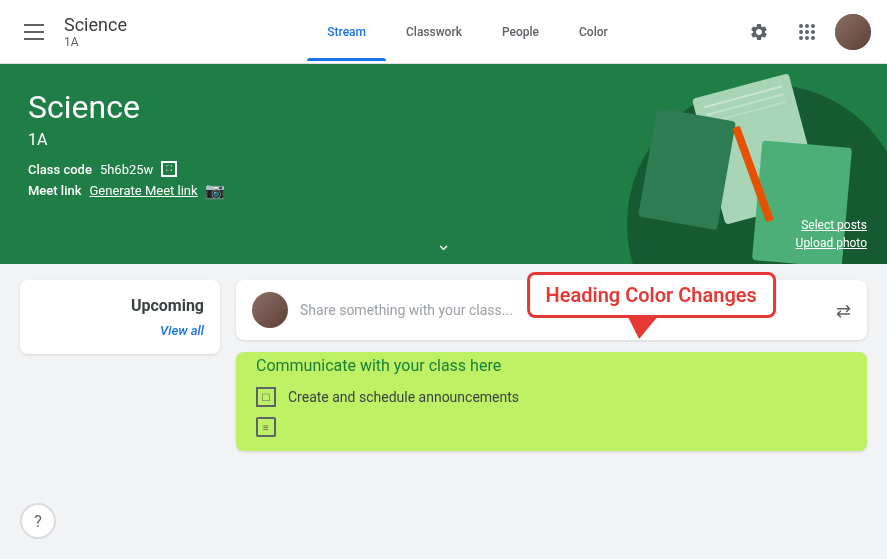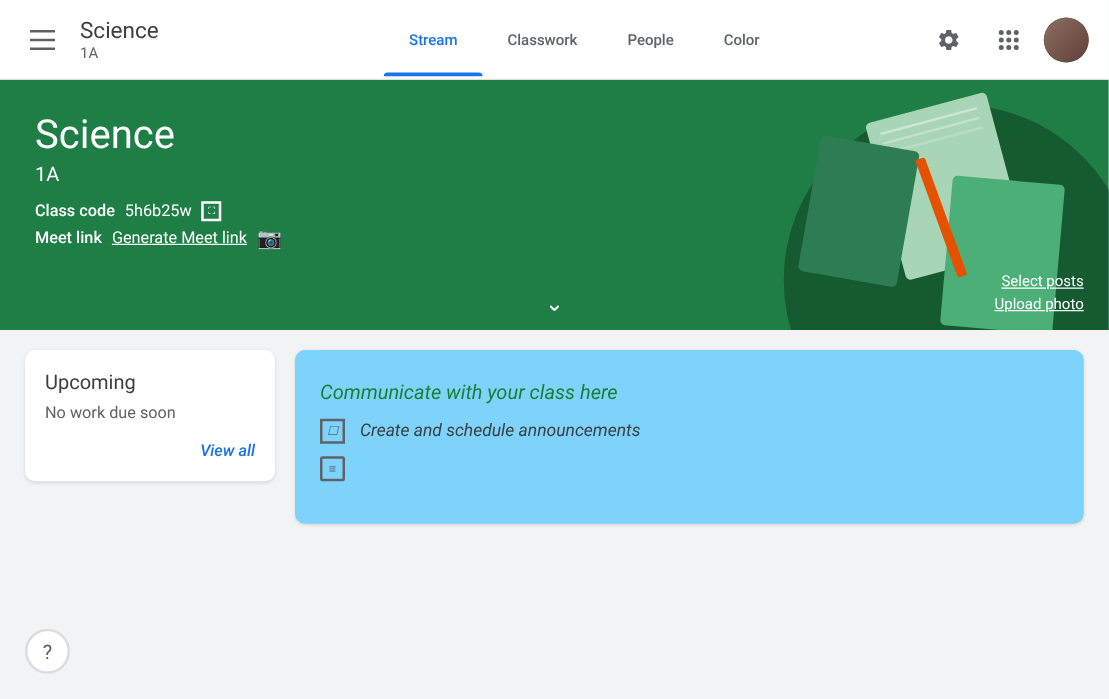--- a/index.html
+++ b/index.html
@@ -269,23 +269,24 @@
       flex-shrink: 0;
     }
     .upcoming-card {
       background: #fff;
       border-radius: 8px;
       padding: 16px;
       box-shadow: 0 1px 3px rgba(0,0,0,0.12);
     }
     .upcoming-title {
       font-size: 16px;
-      font-weight: 400;
+      font-weight: 700;
       color: #3c4043;
       margin-bottom: 8px;
+      text-align: right;
     }
     .no-work {
       font-size: 13px;
       color: #5f6368;
       margin-bottom: 16px;
     }
     .view-all-btn {
       color: #1a73e8;
       font-size: 13px;
       font-weight: 500;
@@ -354,25 +355,24 @@
       left: 40%;
       width: 0;
       height: 0;
       border-left: 12px solid transparent;
       border-right: 20px solid transparent;
       border-top: 24px solid #e53935;
       pointer-events: none;
     }
 
     .communicate-card {
-      background: #7dd3fc;
+      background: #bef264;
       border-radius: 8px;
-      padding: 24px 20px;
+      padding: 4px 20px;
       box-shadow: 0 1px 3px rgba(0,0,0,0.12);
-      font-style: italic;
     }
     .communicate-title {
       font-size: 16px;
       color: #188038;
       margin-bottom: 12px;
       font-weight: 400;
     }
     .communicate-item {
       display: flex;
       align-items: center;
@@ -506,27 +506,37 @@
     <span class="hero-action-btn">Select posts</span>
     <span class="hero-action-btn">Upload photo</span>
   </div>
 </div>
 
 <div class="main-content">
 
   <aside class="sidebar">
     <div class="upcoming-card">
       <div class="upcoming-title">Upcoming</div>
-      <div class="no-work">No work due soon</div>
       <span class="view-all-btn">View all</span>
     </div>
   </aside>
 
   <div class="stream-area">
 
+    <div class="share-card">
+      <div class="share-avatar"></div>
+      <div class="share-placeholder" style="cursor:text;">Share something with your class...</div>
+
+      <div class="annotation-bubble">
+        <span>Heading Color Changes</span>
+        <div class="annotation-arrow"></div>
+      </div>
+
+      <div class="share-refresh-icon">⇄</div>
+    </div>
 
     <div class="communicate-card">
       <div class="communicate-title">Communicate with your class here</div>
       <div class="communicate-item">
         <div class="communicate-icon">☐</div>
         <span>Create and schedule announcements</span>
       </div>
       <div class="communicate-item">
         <div class="communicate-icon" style="border-radius:2px;">≡</div>
       </div>

